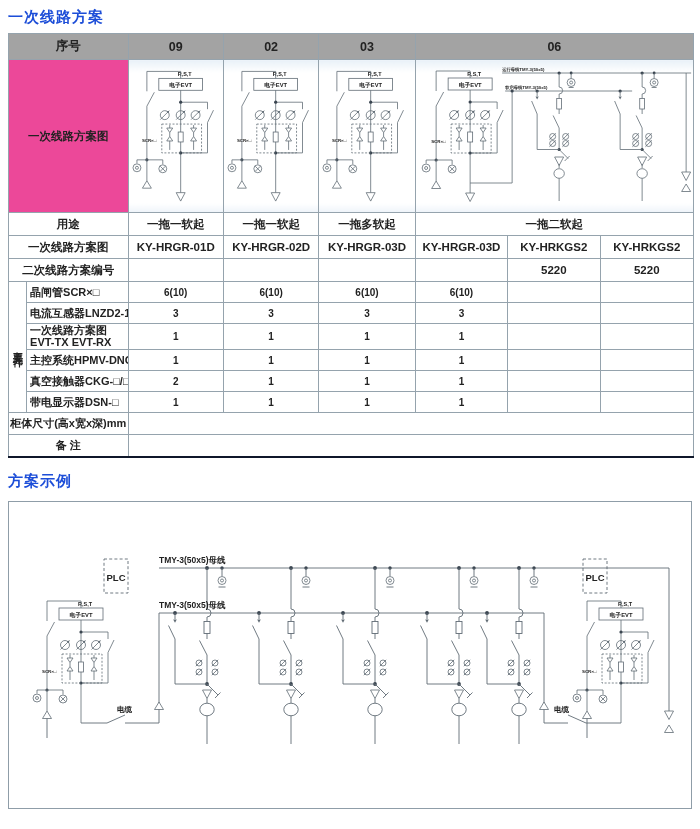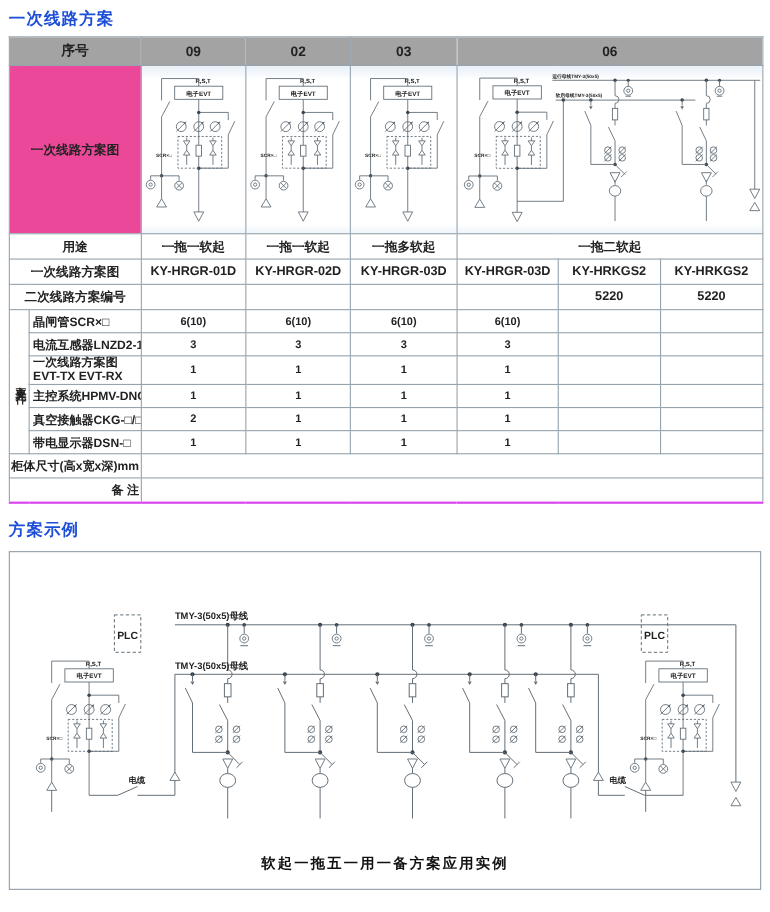--- a/index.html
+++ b/index.html
@@ -31,21 +31,21 @@
   tr.rc td { height:21px; font-size:10px; }
   tr.rc td.lbl, tr.r23 td.lbl2 { text-align:left; padding-left:3px; font-size:11px; }
   tr.rc.tall td { height:26px; }
   td.twoline { white-space:pre-line !important; line-height:1.05; }
   td.grp {
     width:18px; font-size:11px; white-space:normal;
     writing-mode:vertical-rl; text-orientation:upright; letter-spacing:2px; padding:2px 0;
   }
   tr.rend td { height:22px;margin-left:28px; }
   tr.rend td.lbl3 { font-size:11px; }
-  table.spec tr:last-child td { border-bottom:2px solid #d946ef;text-align:right; }
+  table.spec tr:last-child td { border-bottom:2px solid #0f172a; }
   .diagwrap svg { display:block; width:100%; height:152px; }
   
   .ex-box {
     width:684px; height:308px; margin:4px 0 0 8px; border:1px solid #8f9da8;
     position:relative; background:#ffffff;
   }
   .ex-box svg.big { display:block; width:682px; height:262px; margin-top:4px; }
   .ex-caption {
     position:absolute; left:0; right:0; bottom:14px; text-align:center;
     font-size:13px; font-weight:bold; color:#111; letter-spacing:2px;
@@ -349,14 +349,13 @@
       <use href="#darr" x="660" y="205"></use>
       <use href="#uarr" x="660" y="219"></use>
     </g>
     <text x="107" y="75" font-size="9.5" font-weight="bold" text-anchor="middle" fill="#222">PLC</text>
     <text x="586" y="75" font-size="9.5" font-weight="bold" text-anchor="middle" fill="#222">PLC</text>
     <text x="150" y="57" font-size="8.5" font-weight="bold" fill="#222">TMY-3(50x5)母线</text>
     <text x="150" y="102" font-size="8.5" font-weight="bold" fill="#222">TMY-3(50x5)母线</text>
     <text x="108" y="206" font-size="7.5" font-weight="bold" fill="#222">电缆</text>
     <text x="545" y="206" font-size="7.5" font-weight="bold" fill="#222">电缆</text>
   </svg>
-  <div class="ex-caption">软起一拖五一用一备方案应用实例</div>
 </div>
 
 </body></html>

